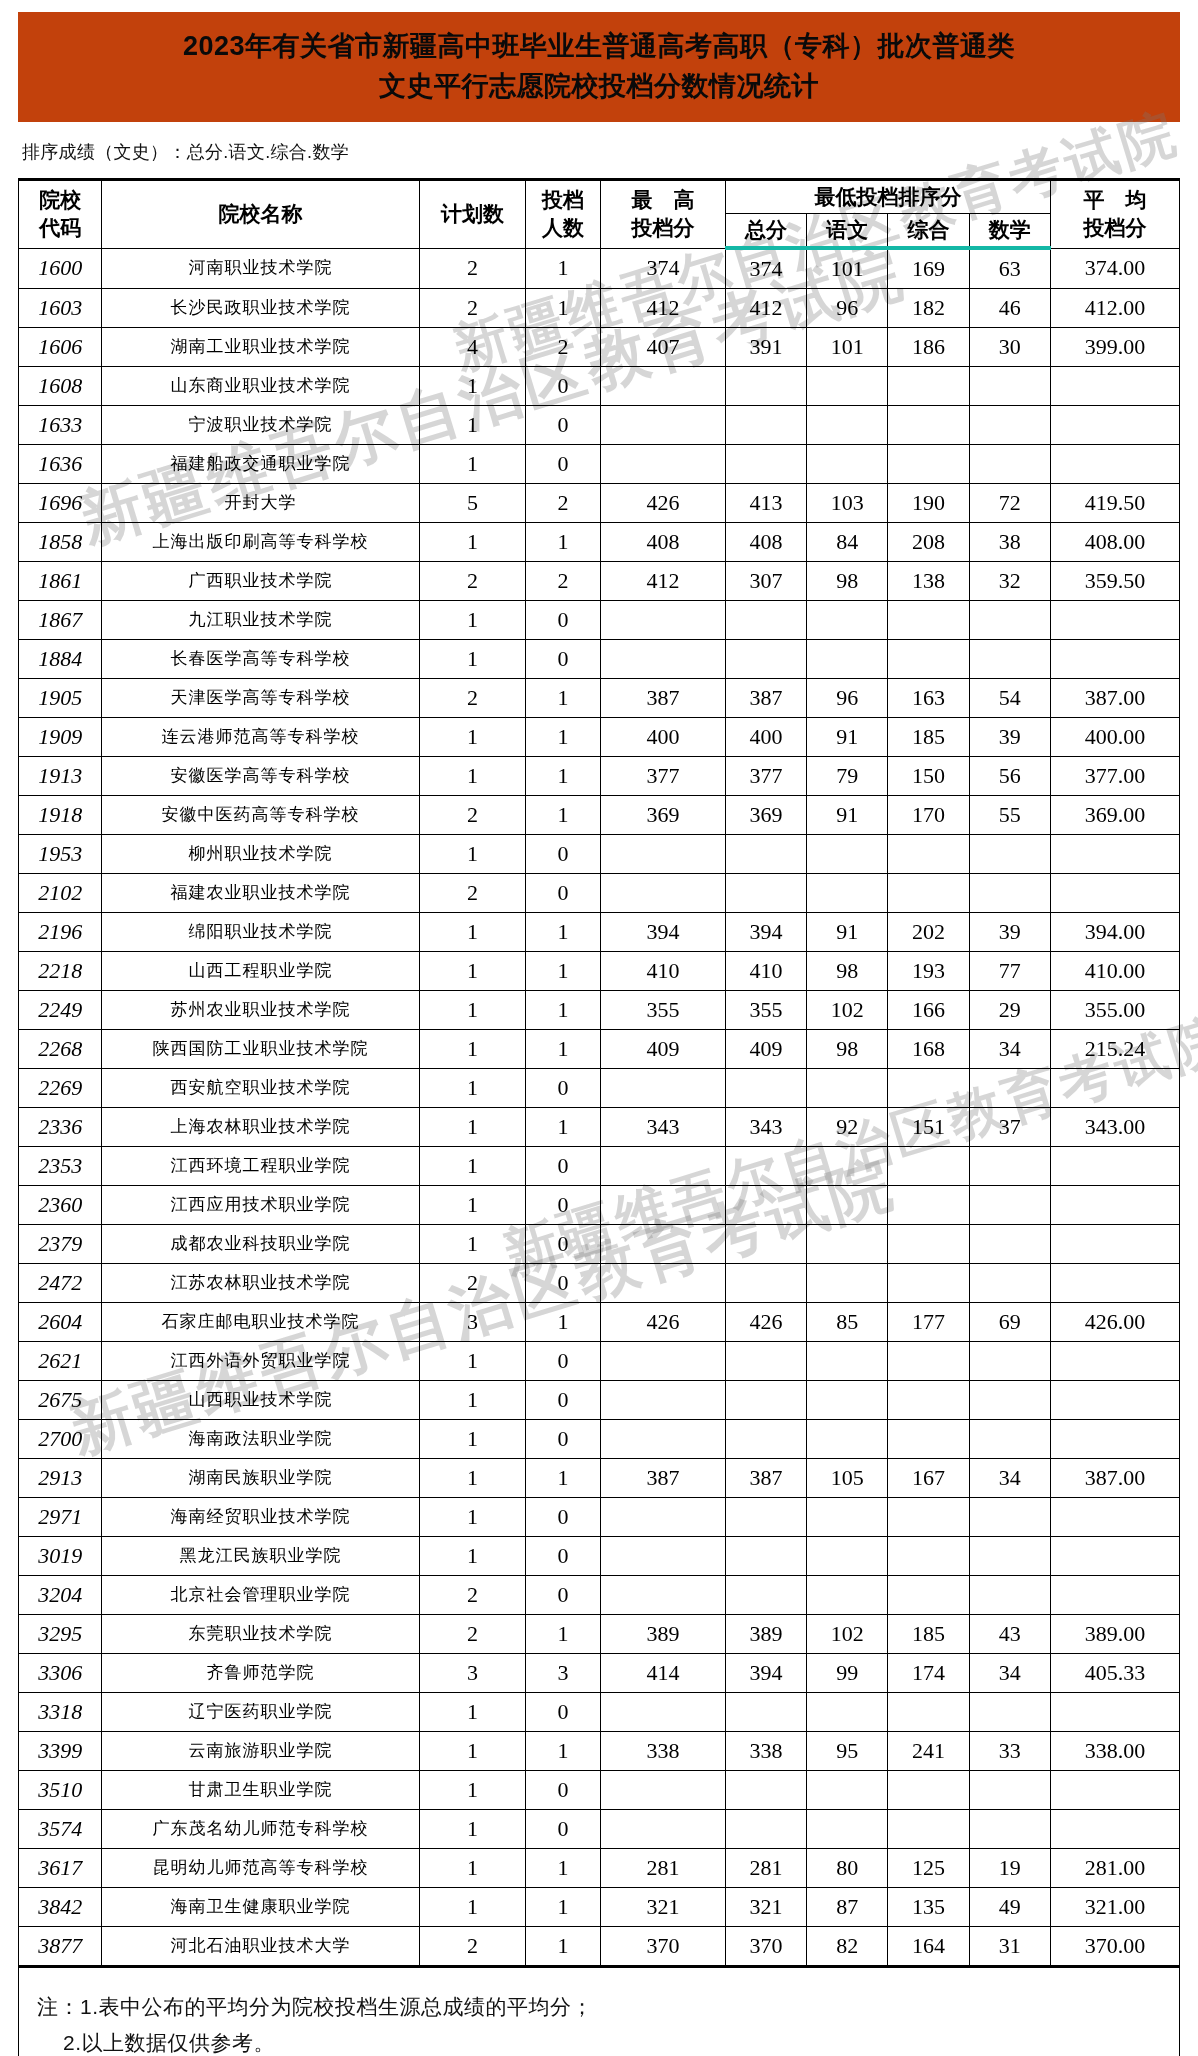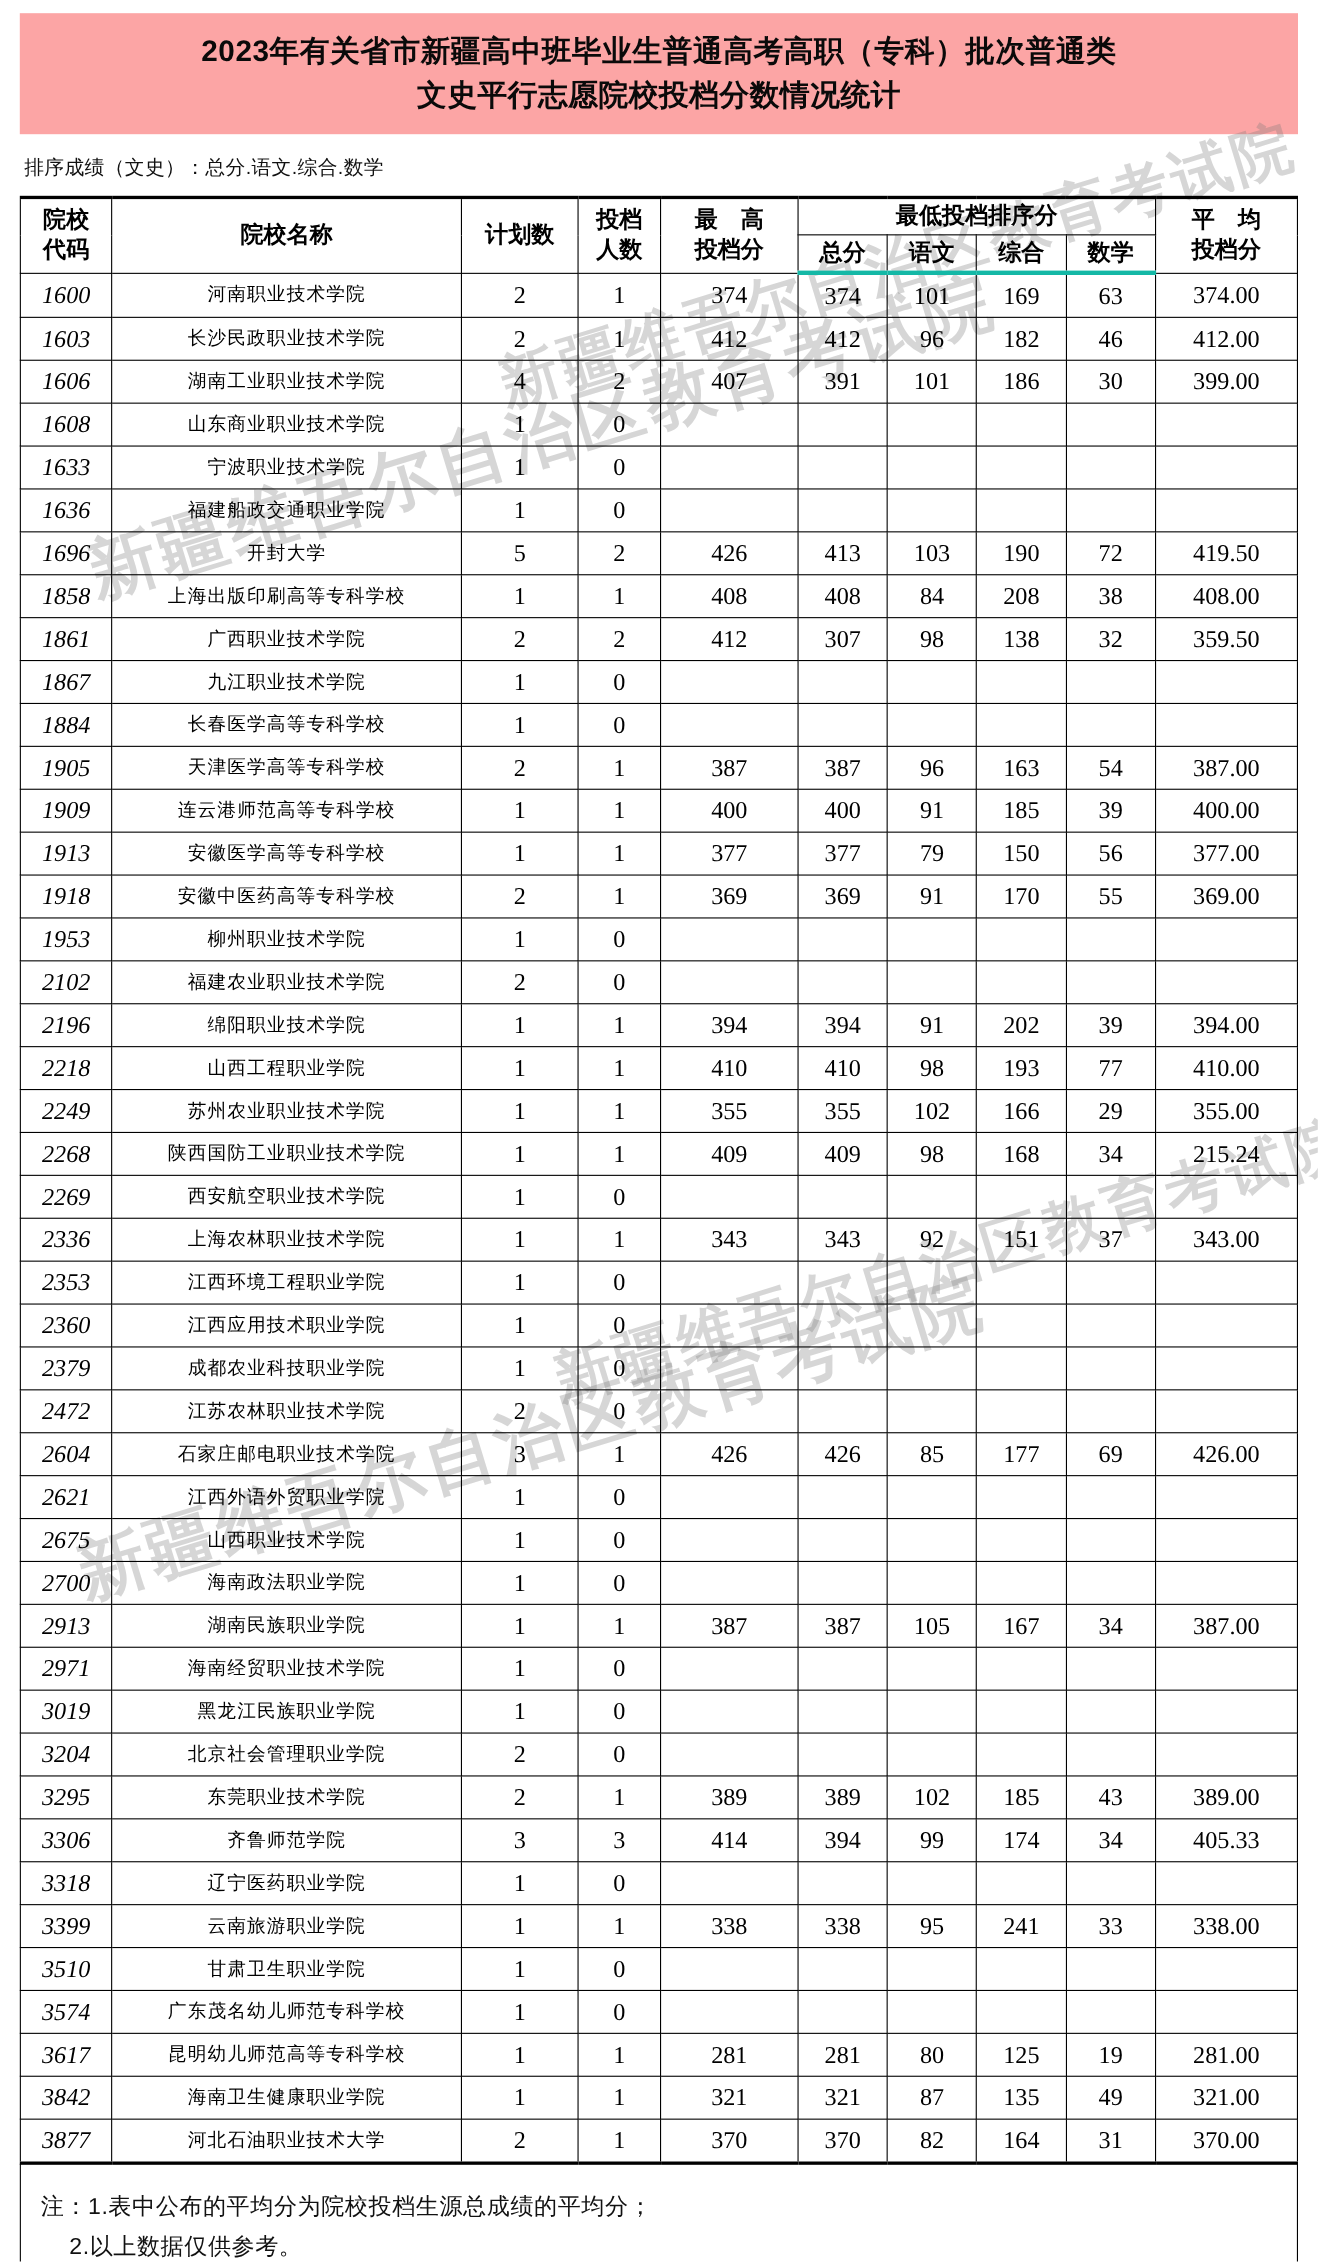--- a/index.html
+++ b/index.html
@@ -18,21 +18,21 @@
   .page {
     position: relative;
     width: 1198px;
     height: 2056px;
     box-sizing: border-box;
     padding: 0 18px;
   }
 
   
   .title-banner {
-    background: #fca5a5;
+    background: #c2410c;
     margin: 12px 0 0 0;
     padding: 14px 40px 16px 40px;
     text-align: center;
   }
   .title-line {
     font-family: "Liberation Sans", "DejaVu Sans", sans-serif;
     font-weight: bold;
     font-size: 27px;
     line-height: 40px;
     letter-spacing: 0.5px;

